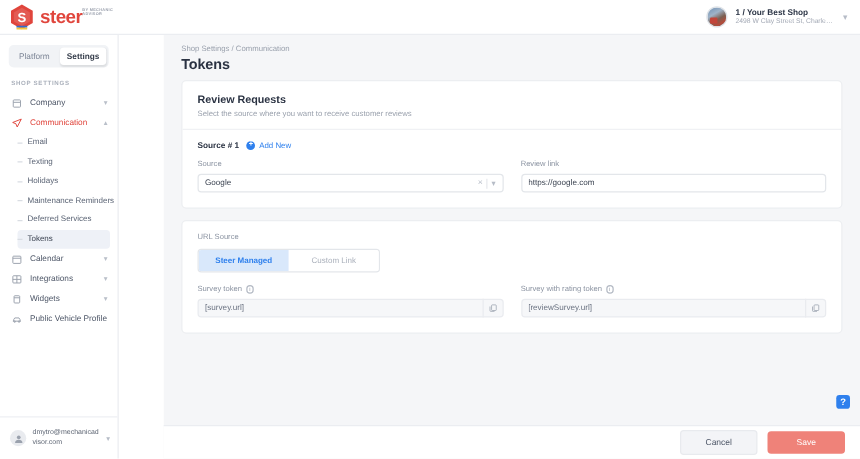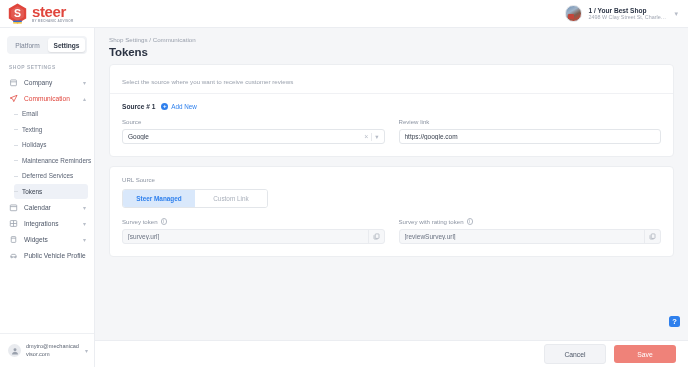--- a/index.html
+++ b/index.html
@@ -16,21 +16,21 @@
     height: 28px; width: 100%;
     background: #ffffff;
     border-bottom: 1px solid #ebedf1;
     display: flex; align-items: center;
     flex: 0 0 28px;
     position: relative; z-index: 5;
   }
   .brand { width: 95px; height: 28px; display: flex; align-items: center; padding-left: 8px; gap: 5px; }
   .hexlogo { position: relative; width: 19px; height: 21px; flex: 0 0 19px; }
   .hexlogo svg { display: block; }
-  .brandtext { display: flex; flex-direction: column; line-height: 1; }
+  .brandtext { display: flex; flex-direction: row; line-height: 1; }
   .brandname { font-size: 15px; font-weight: 700; color: #e0453c; letter-spacing: -0.4px; }
   .brandsub { font-size: 3.1px; font-weight: 600; color: #9aa0ad; letter-spacing: 0.25px; margin-top: 1px; }
 
   .topbar-spacer { flex: 1 1 auto; }
 
   .shop-sel {
     display: flex; align-items: center; gap: 6px;
     height: 28px; padding-right: 10px; cursor: pointer;
   }
   .shop-thumb {
@@ -42,21 +42,21 @@
   .shop-thumb:after {
     content:""; position:absolute; left:2px; bottom:2px; width:6px; height:5px;
     background:#c2453a; border-radius:1px;
   }
   .shop-meta { display: flex; flex-direction: column; line-height: 1.15; min-width: 0; }
   .shop-name { font-size: 6.6px; font-weight: 700; color: #2b3445; white-space: nowrap; }
   .shop-addr { font-size: 5.4px; color: #a3a9b5; white-space: nowrap; max-width: 78px; overflow: hidden; text-overflow: ellipsis; }
   .shop-caret { color: #b6bcc7; font-size: 7px; margin-left: 2px; }
 
   
-  .body { display: flex; flex: 1 1 auto; min-height: 0; }
+  .body { display: flex; flex: 1 1 auto; min-height: 0; gap: 36px; }
 
   
   .sidebar {
     width: 95px; flex: 0 0 95px;
     background: #ffffff;
     border-right: 1px solid #ebedf1;
     display: flex; flex-direction: column;
     position: relative;
   }
   .seg {
@@ -351,20 +351,21 @@
 
       <div class="main-head">
         <div class="crumb">Shop Settings / Communication</div>
         <div class="ptitle">Tokens</div>
       </div>
 
       <div class="scroll">
 
         <div class="card">
           <div class="card-head">
+            <div class="card-title">Review Requests</div>
             <div class="card-sub">Select the source where you want to receive customer reviews</div>
           </div>
           <div class="card-body">
             <div class="src-row">
               <span class="src-label">Source # 1</span>
               <span class="addnew">
                 <span class="plus">+</span>
                 <span class="txt">Add New</span>
               </span>
             </div>

